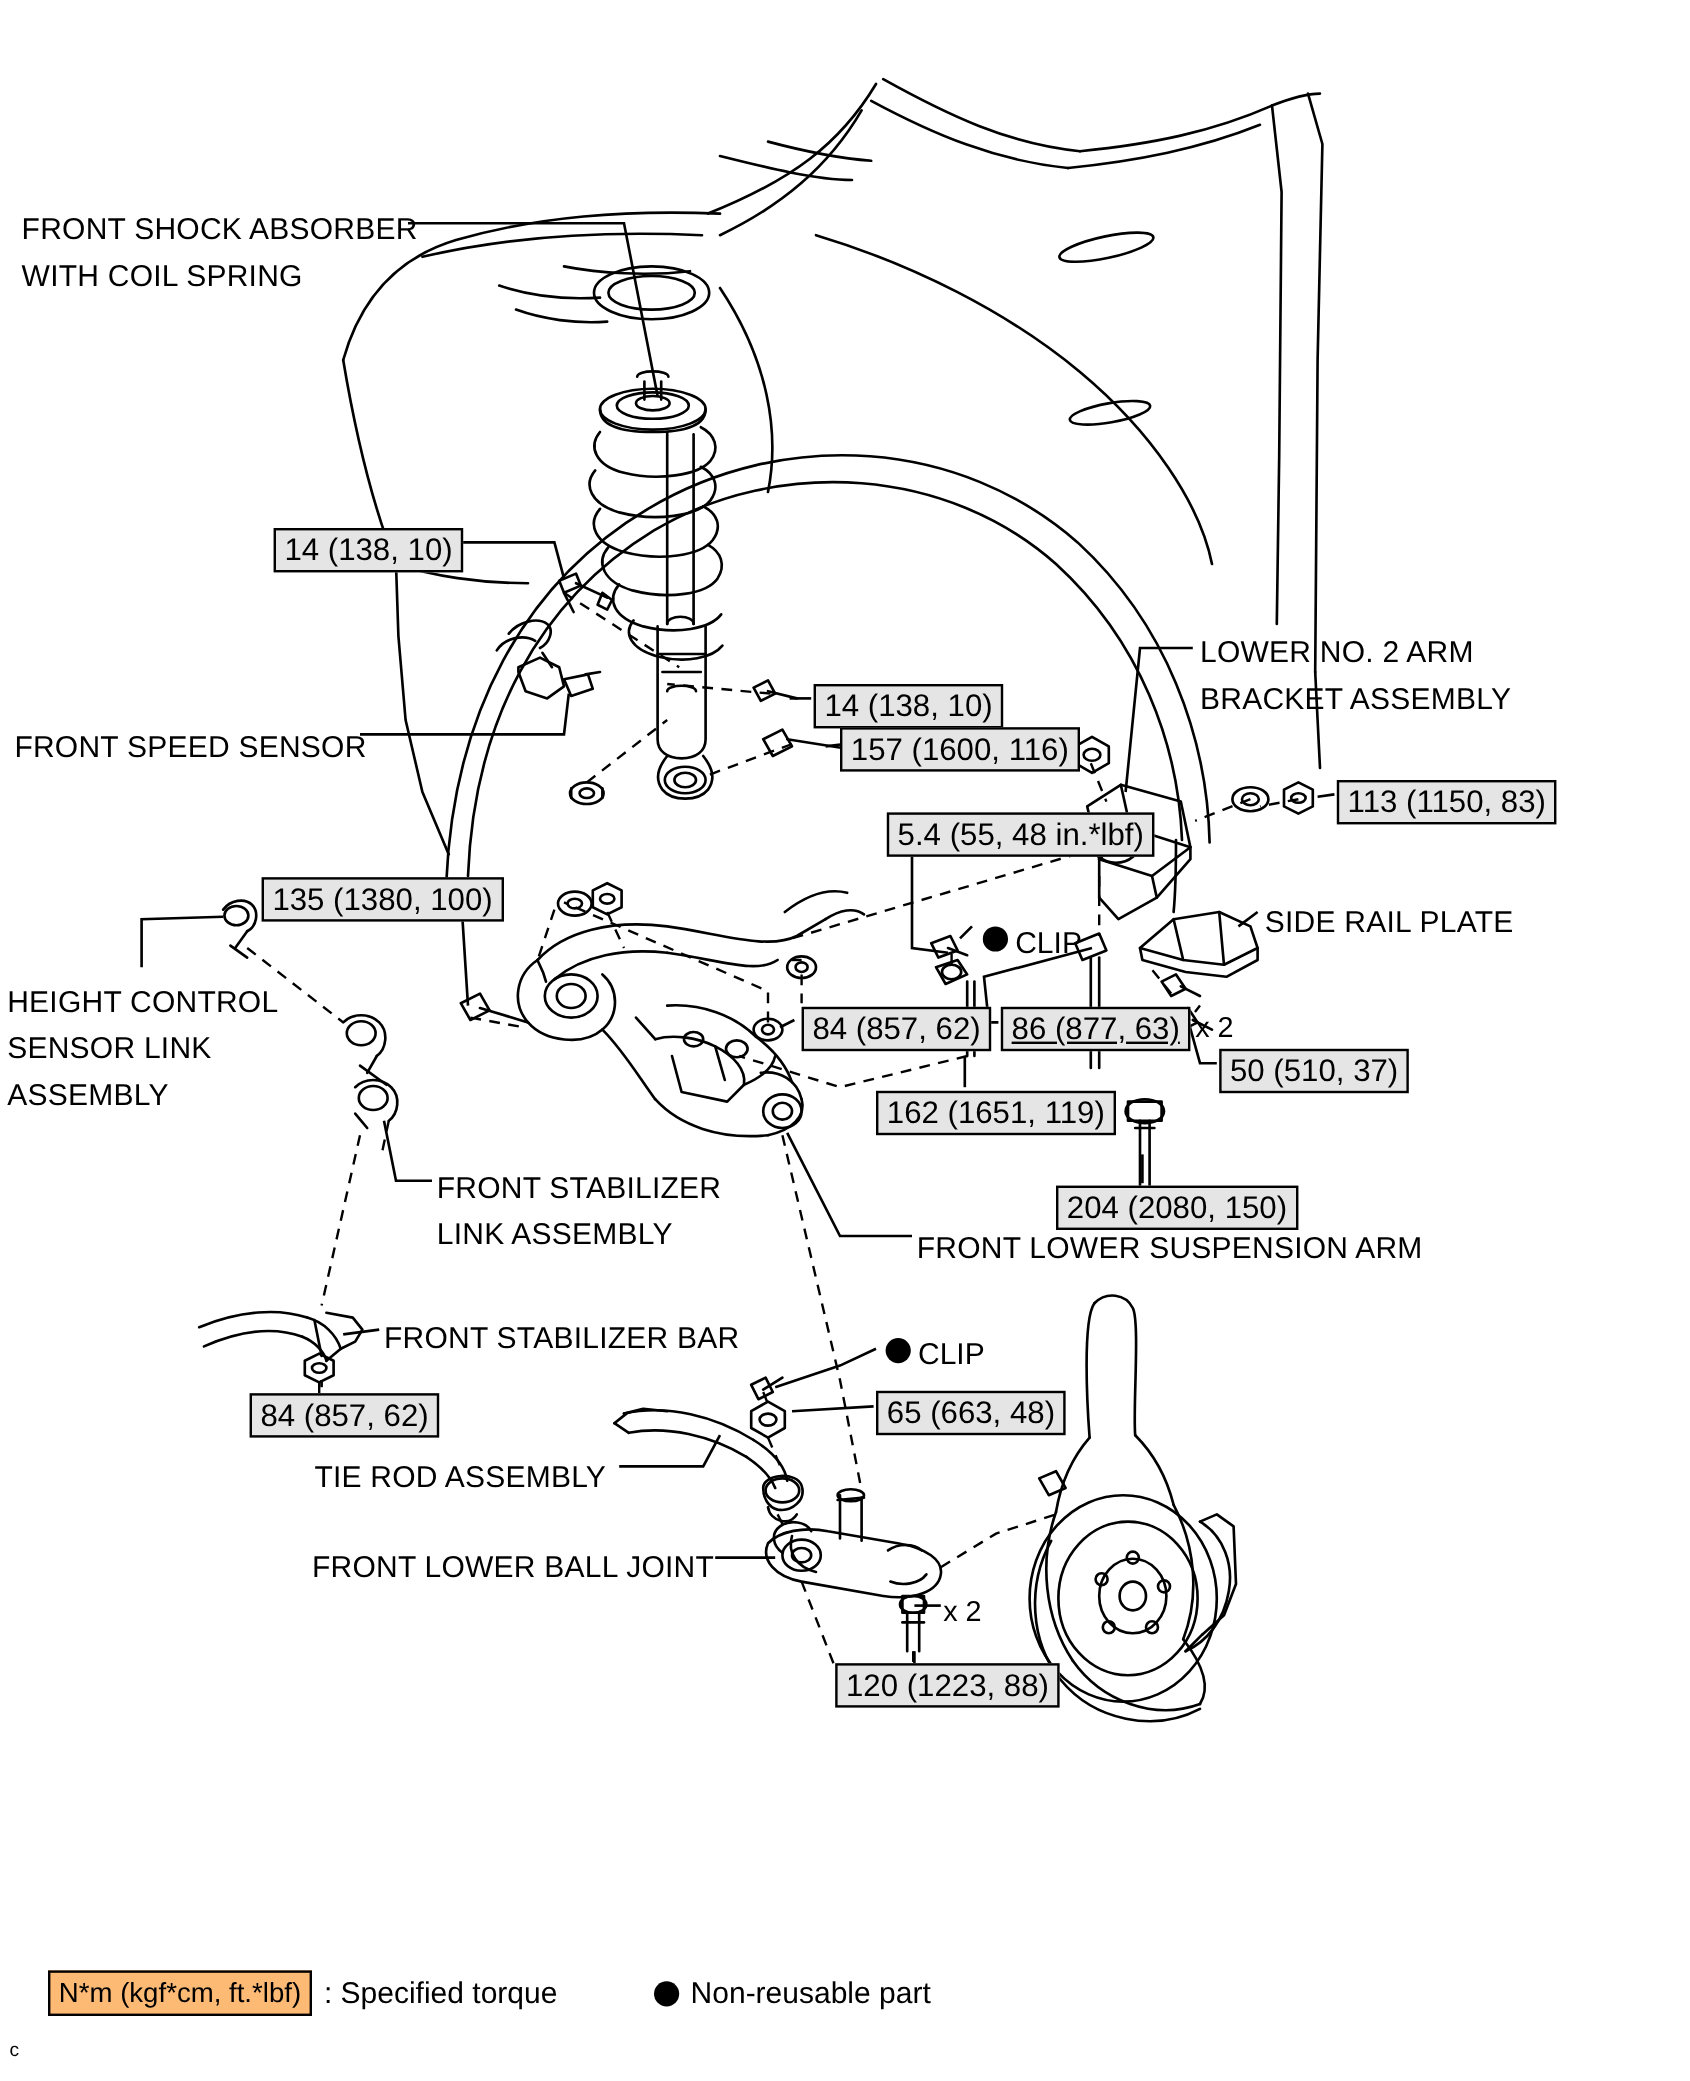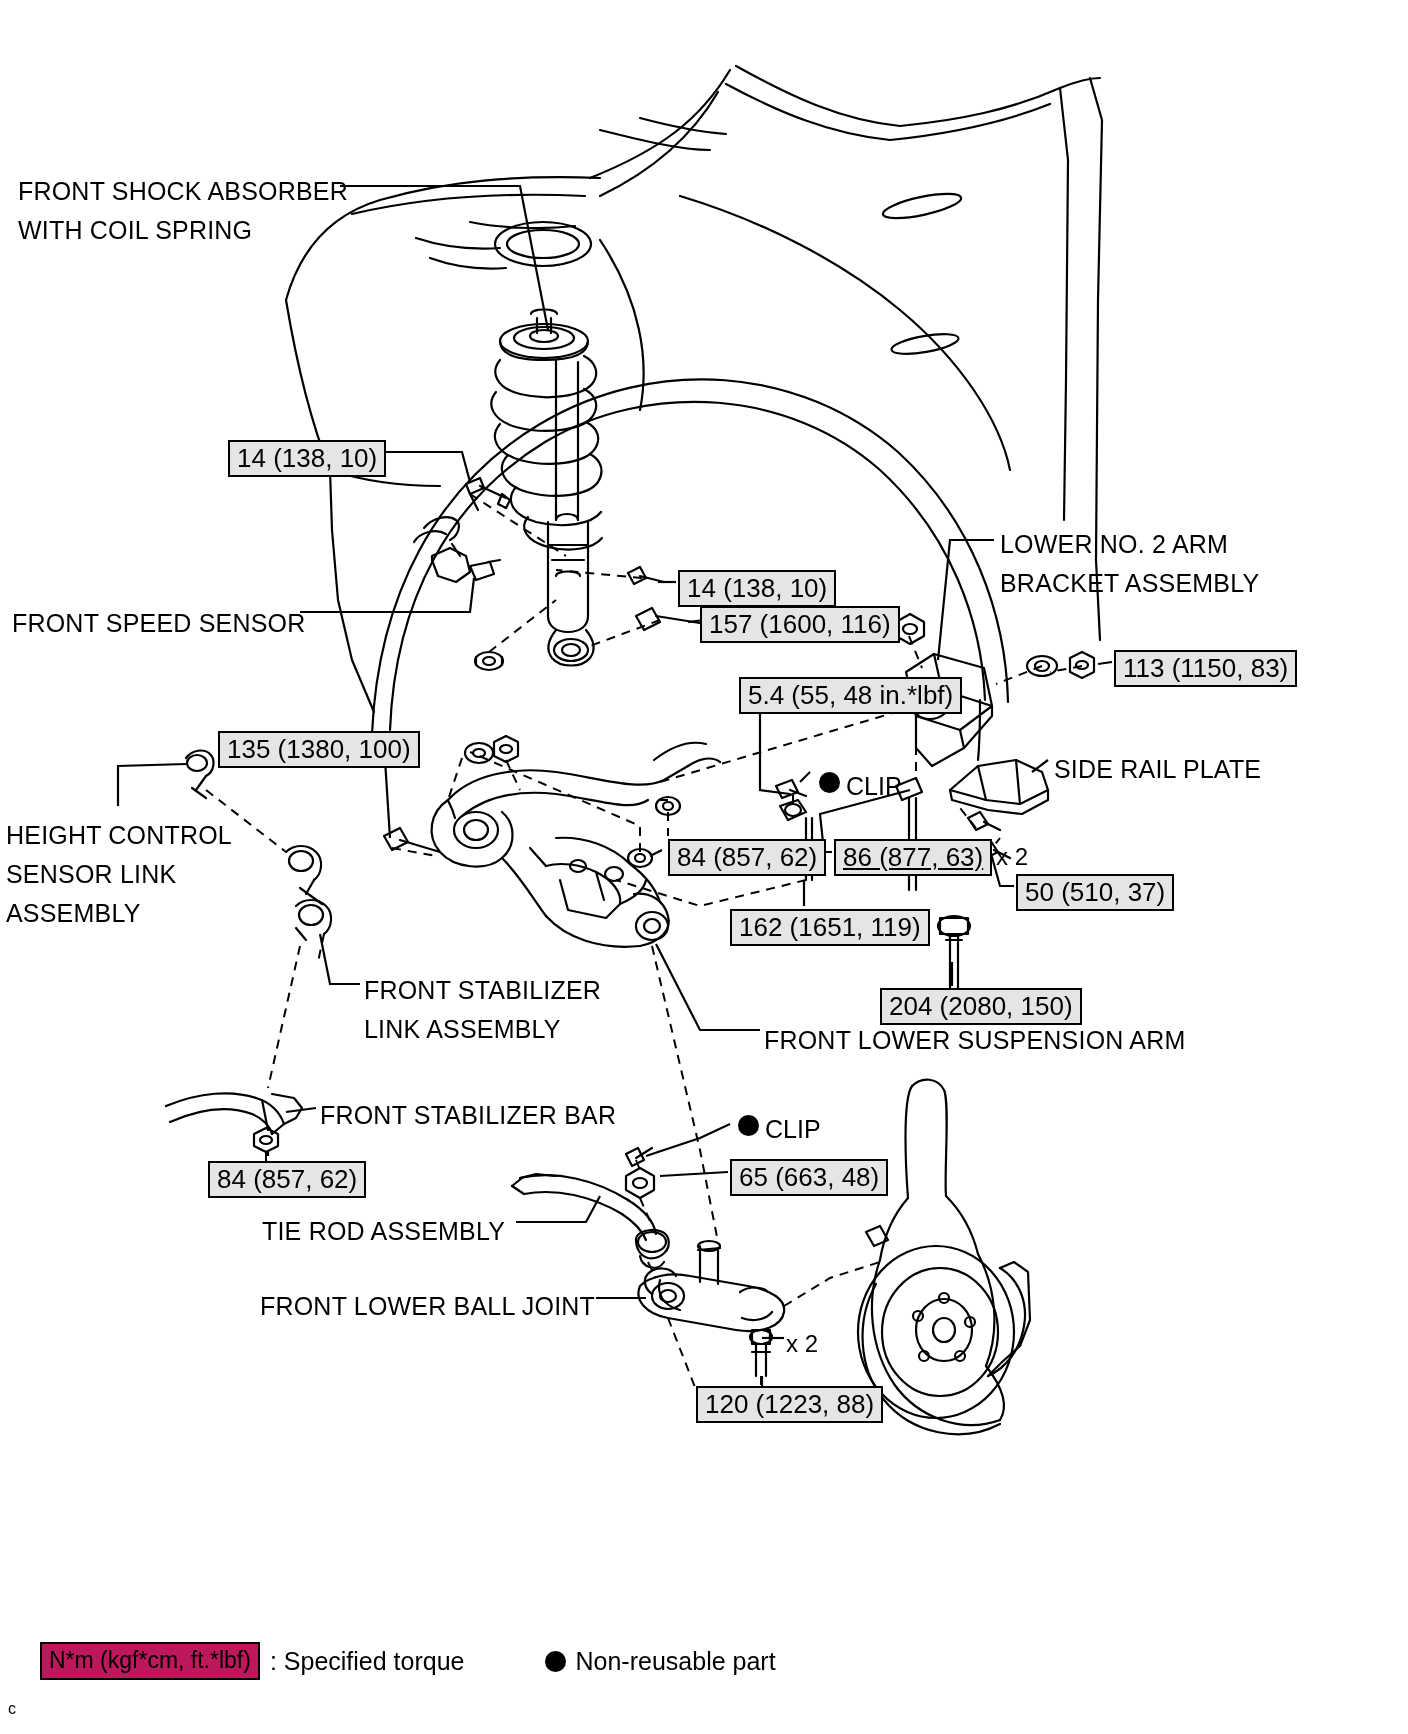--- a/index.html
+++ b/index.html
@@ -73,21 +73,21 @@
     top: 1642px;
     display: flex;
     align-items: center;
     gap: 10px;
     font-size: 25px;
   }
   .legend .box {
     border: 2px solid #000;
     padding: 3px 7px 4px 7px;
     font-size: 23px;
-    background: #be185d;
+    background: #fdba74;
     white-space: pre;
   }
   .legend .sep { font-size: 25px; }
   .legend .spacer { width: 60px; }
   .cornerchar {
     position: absolute;
     left: 8px;
     top: 1700px;
     font-size: 16px;
     color: #000;

